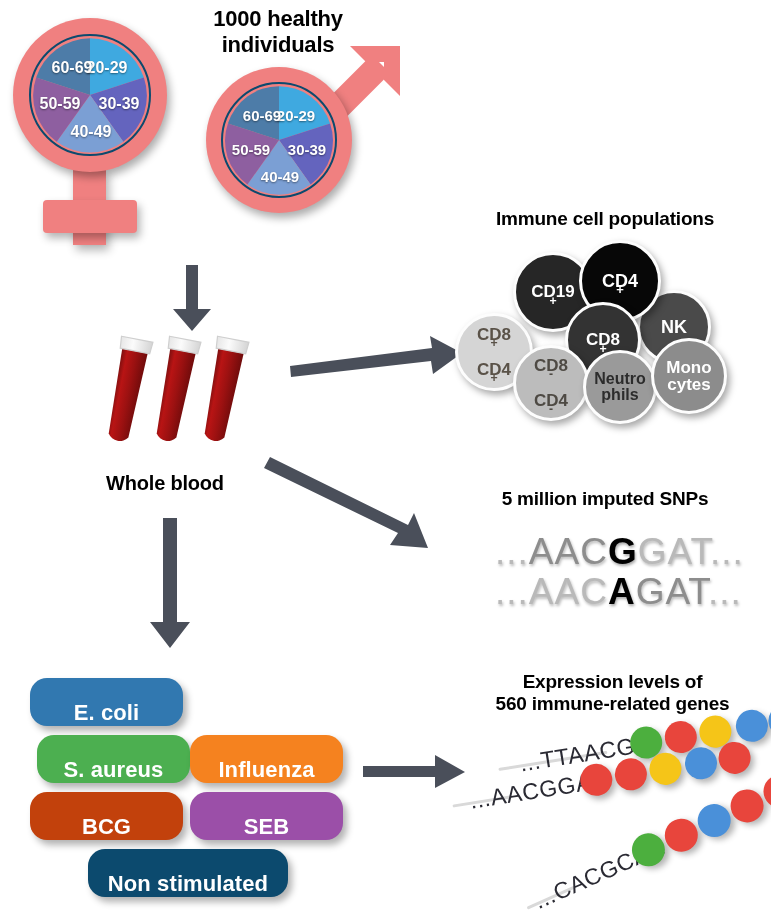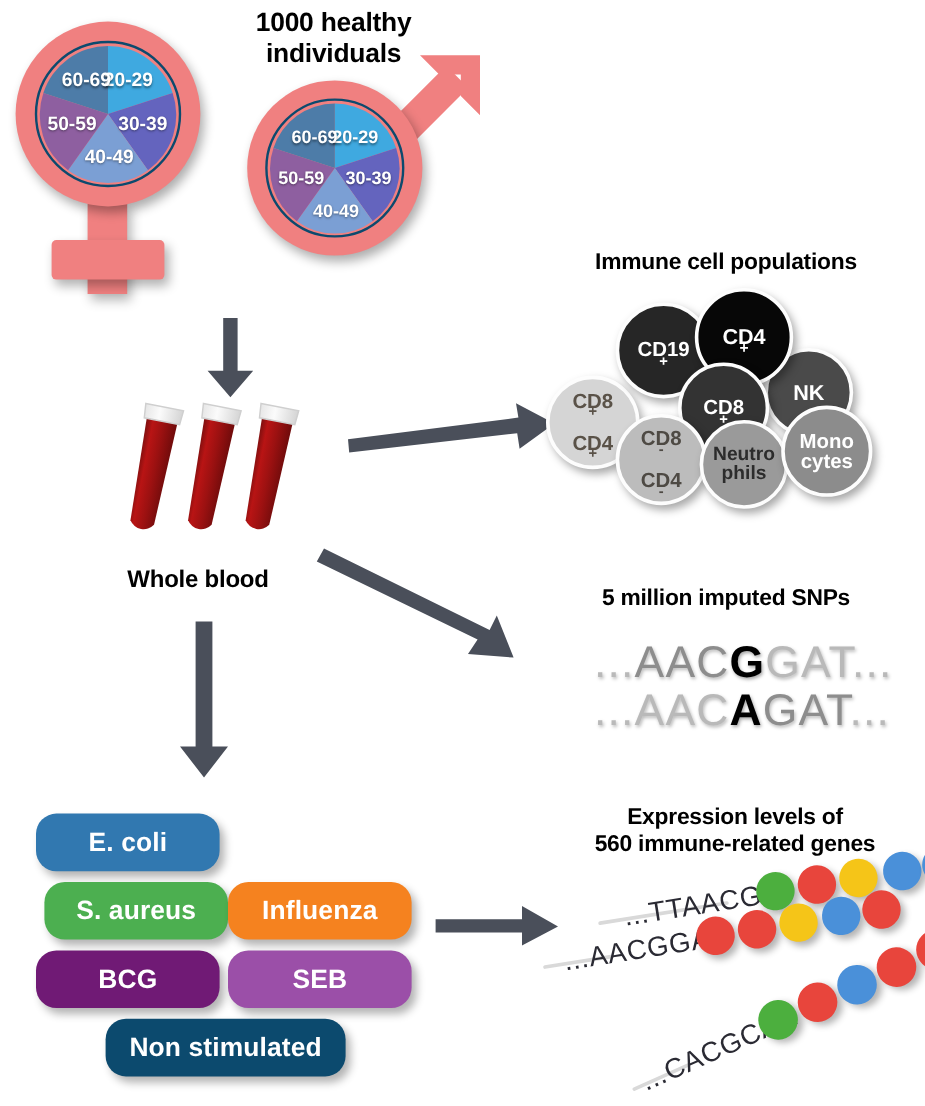--- a/index.html
+++ b/index.html
@@ -67,21 +67,21 @@
     font-family:"Liberation Sans","DejaVu Sans",sans-serif;
     font-size:37px;letter-spacing:1px;
   }
   .snp-row .dim{color:#b9b9b9;text-shadow:1px 2px 3px rgba(0,0,0,.28);}
   .snp-row .mid{color:#8d8d8d;text-shadow:1px 2px 3px rgba(0,0,0,.28);}
   .snp-row .hot{color:#000;font-weight:bold;text-shadow:1px 2px 3px rgba(0,0,0,.35);}
 
   
   .stim{
     position:absolute;border-radius:17px;
-    display:flex;align-items:center;justify-content:center;
+    display:flex;align-items:flex-end;justify-content:center;
     color:#fff;font-weight:bold;font-size:22px;
     box-shadow:4px 5px 7px rgba(0,0,0,0.30);
     letter-spacing:.1px;
   }
 
   
   .strand{position:absolute;transform-origin:left center;}
   .strand .seq{
     position:absolute;left:0;top:0;white-space:nowrap;
     font-size:23px;color:#2a2a33;letter-spacing:.6px;
@@ -266,21 +266,21 @@
 
   <div class="stim" style="left:30px;top:678px;width:153px;height:48px;background:#3178B0;">
     <span>E. coli</span>
   </div>
   <div class="stim" style="left:37px;top:735px;width:153px;height:48px;background:#4CAF50;">
     <span>S. aureus</span>
   </div>
   <div class="stim" style="left:190px;top:735px;width:153px;height:48px;background:#F5821F;">
     <span>Influenza</span>
   </div>
-  <div class="stim" style="left:30px;top:792px;width:153px;height:48px;background:#701a75;">
+  <div class="stim" style="left:30px;top:792px;width:153px;height:48px;background:#c2410c;">
     <span>BCG</span>
   </div>
   <div class="stim" style="left:190px;top:792px;width:153px;height:48px;background:#9B4FA8;">
     <span>SEB</span>
   </div>
   <div class="stim" style="left:88px;top:849px;width:200px;height:48px;background:#0c4a6e;">
     <span>Non stimulated</span>
   </div>
 
   <div class="abs heading" id="title-expr">

